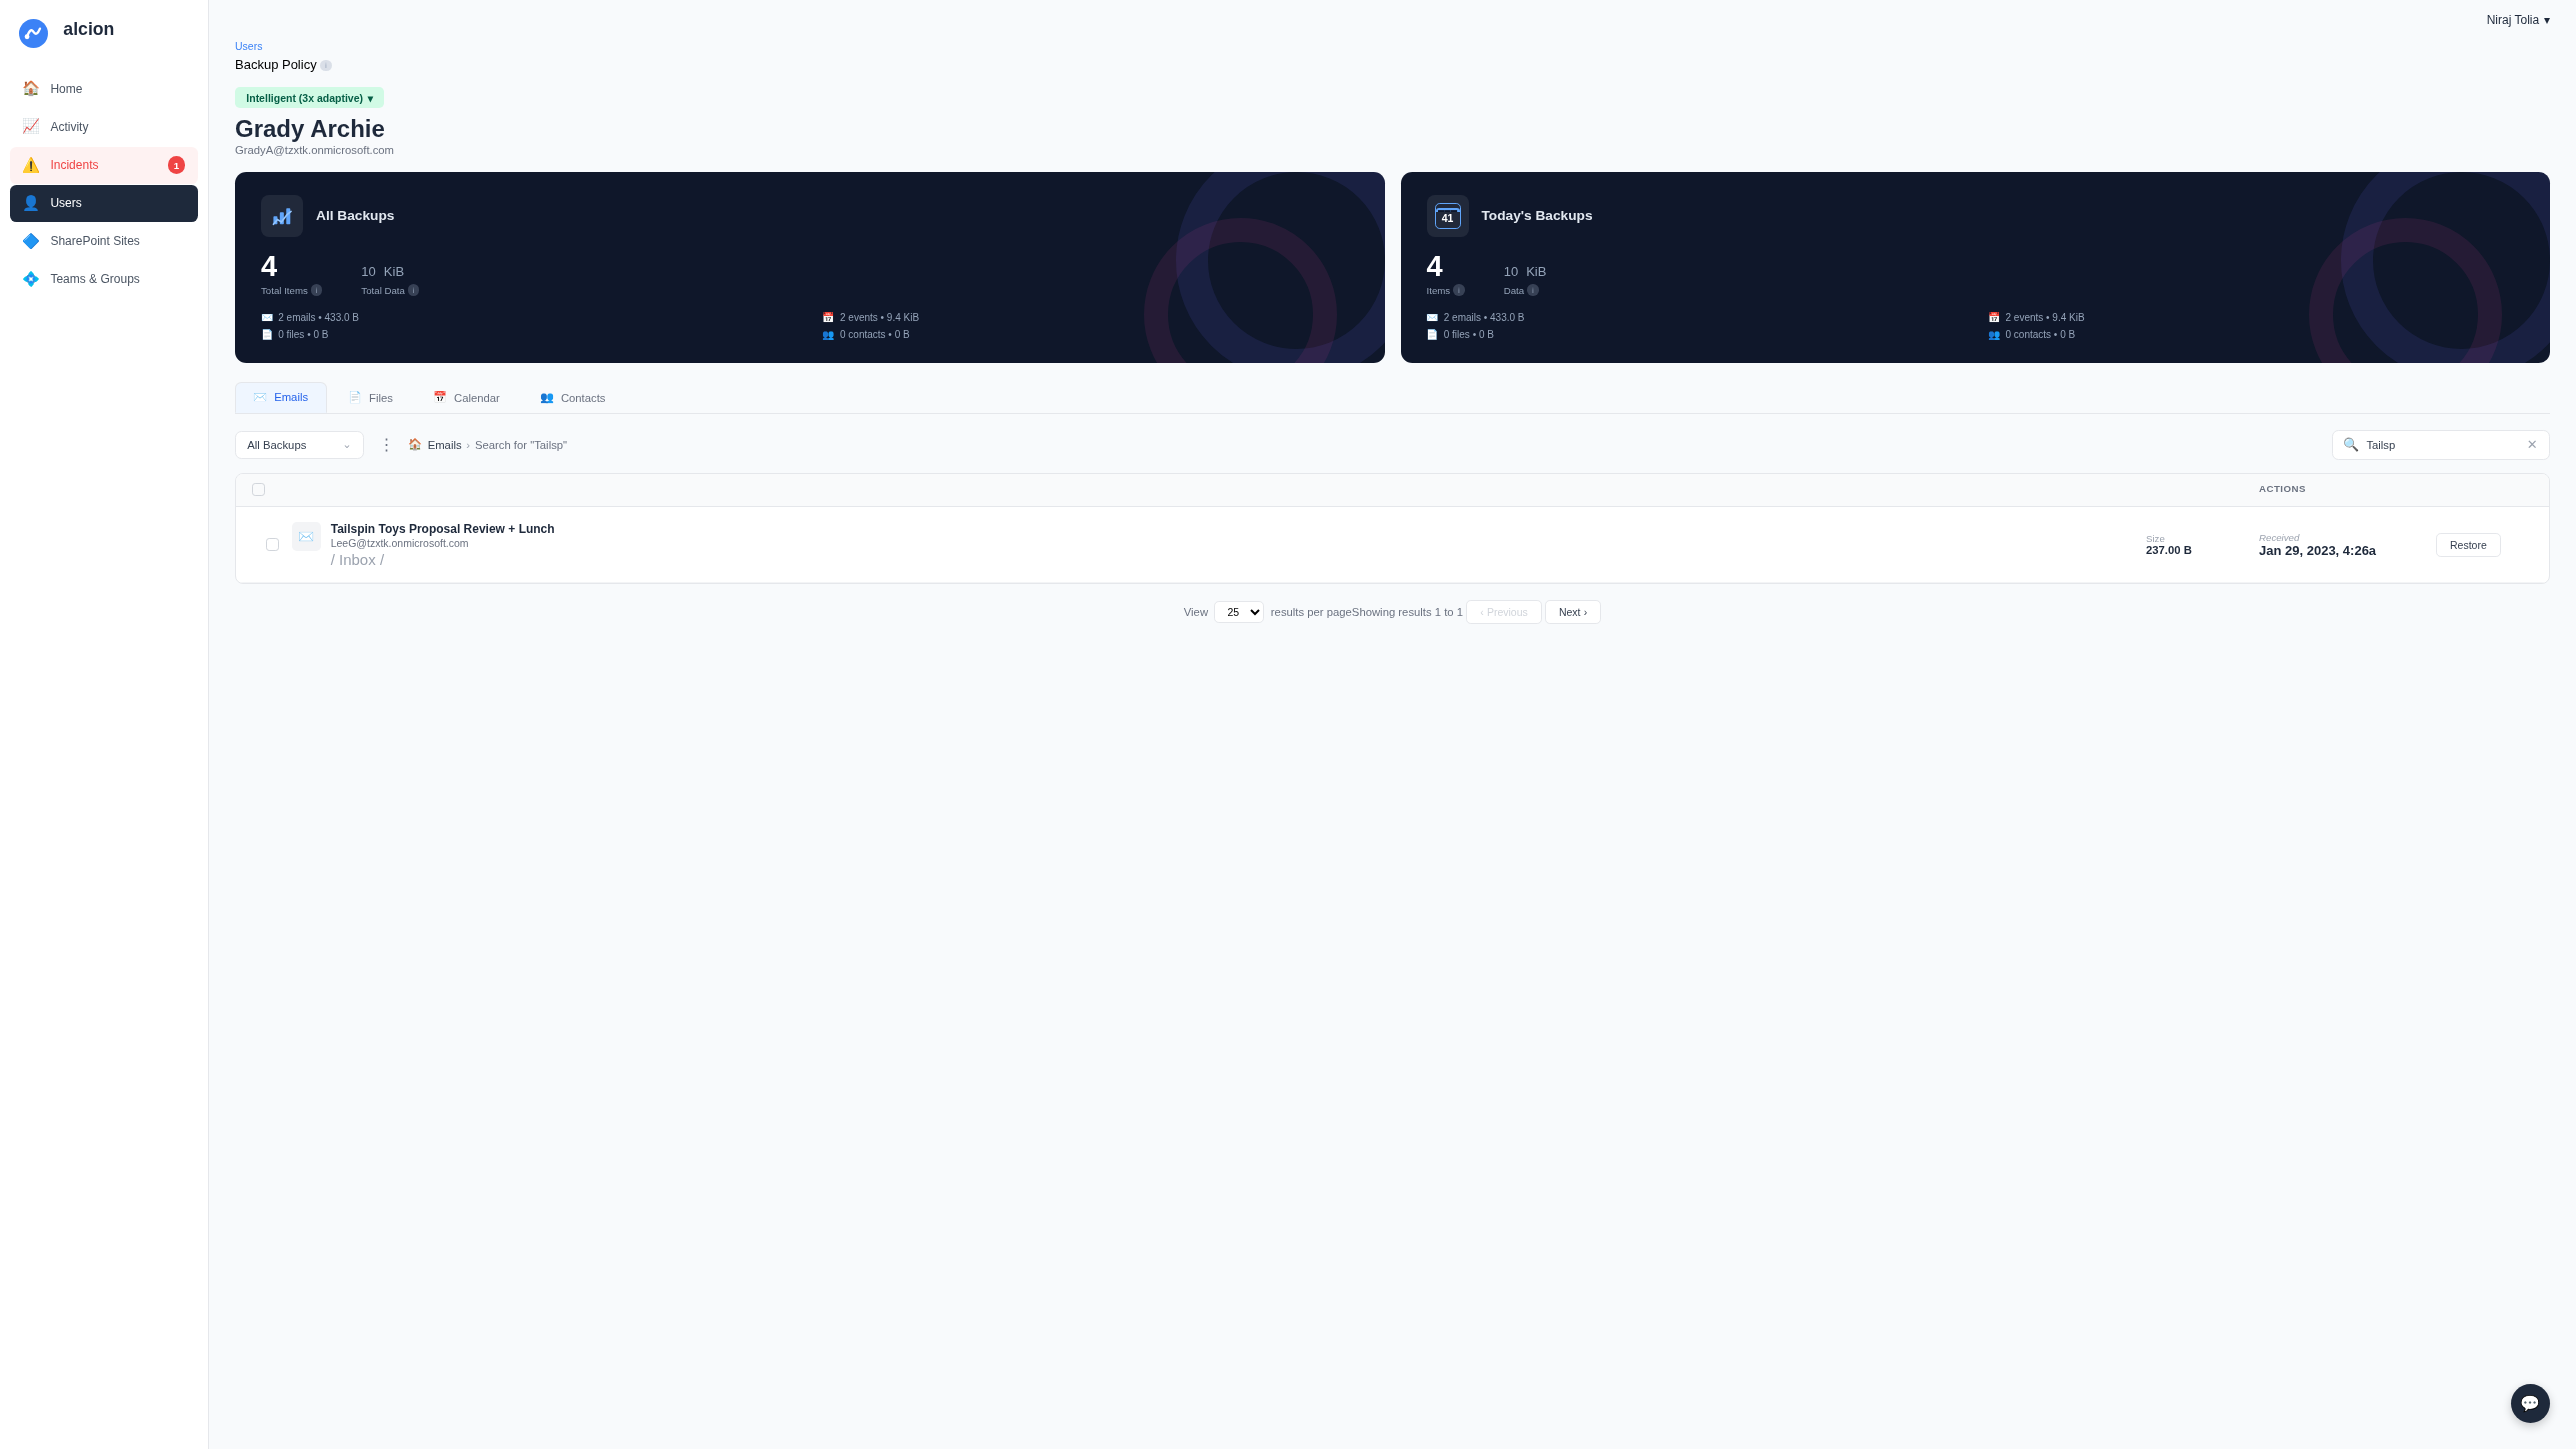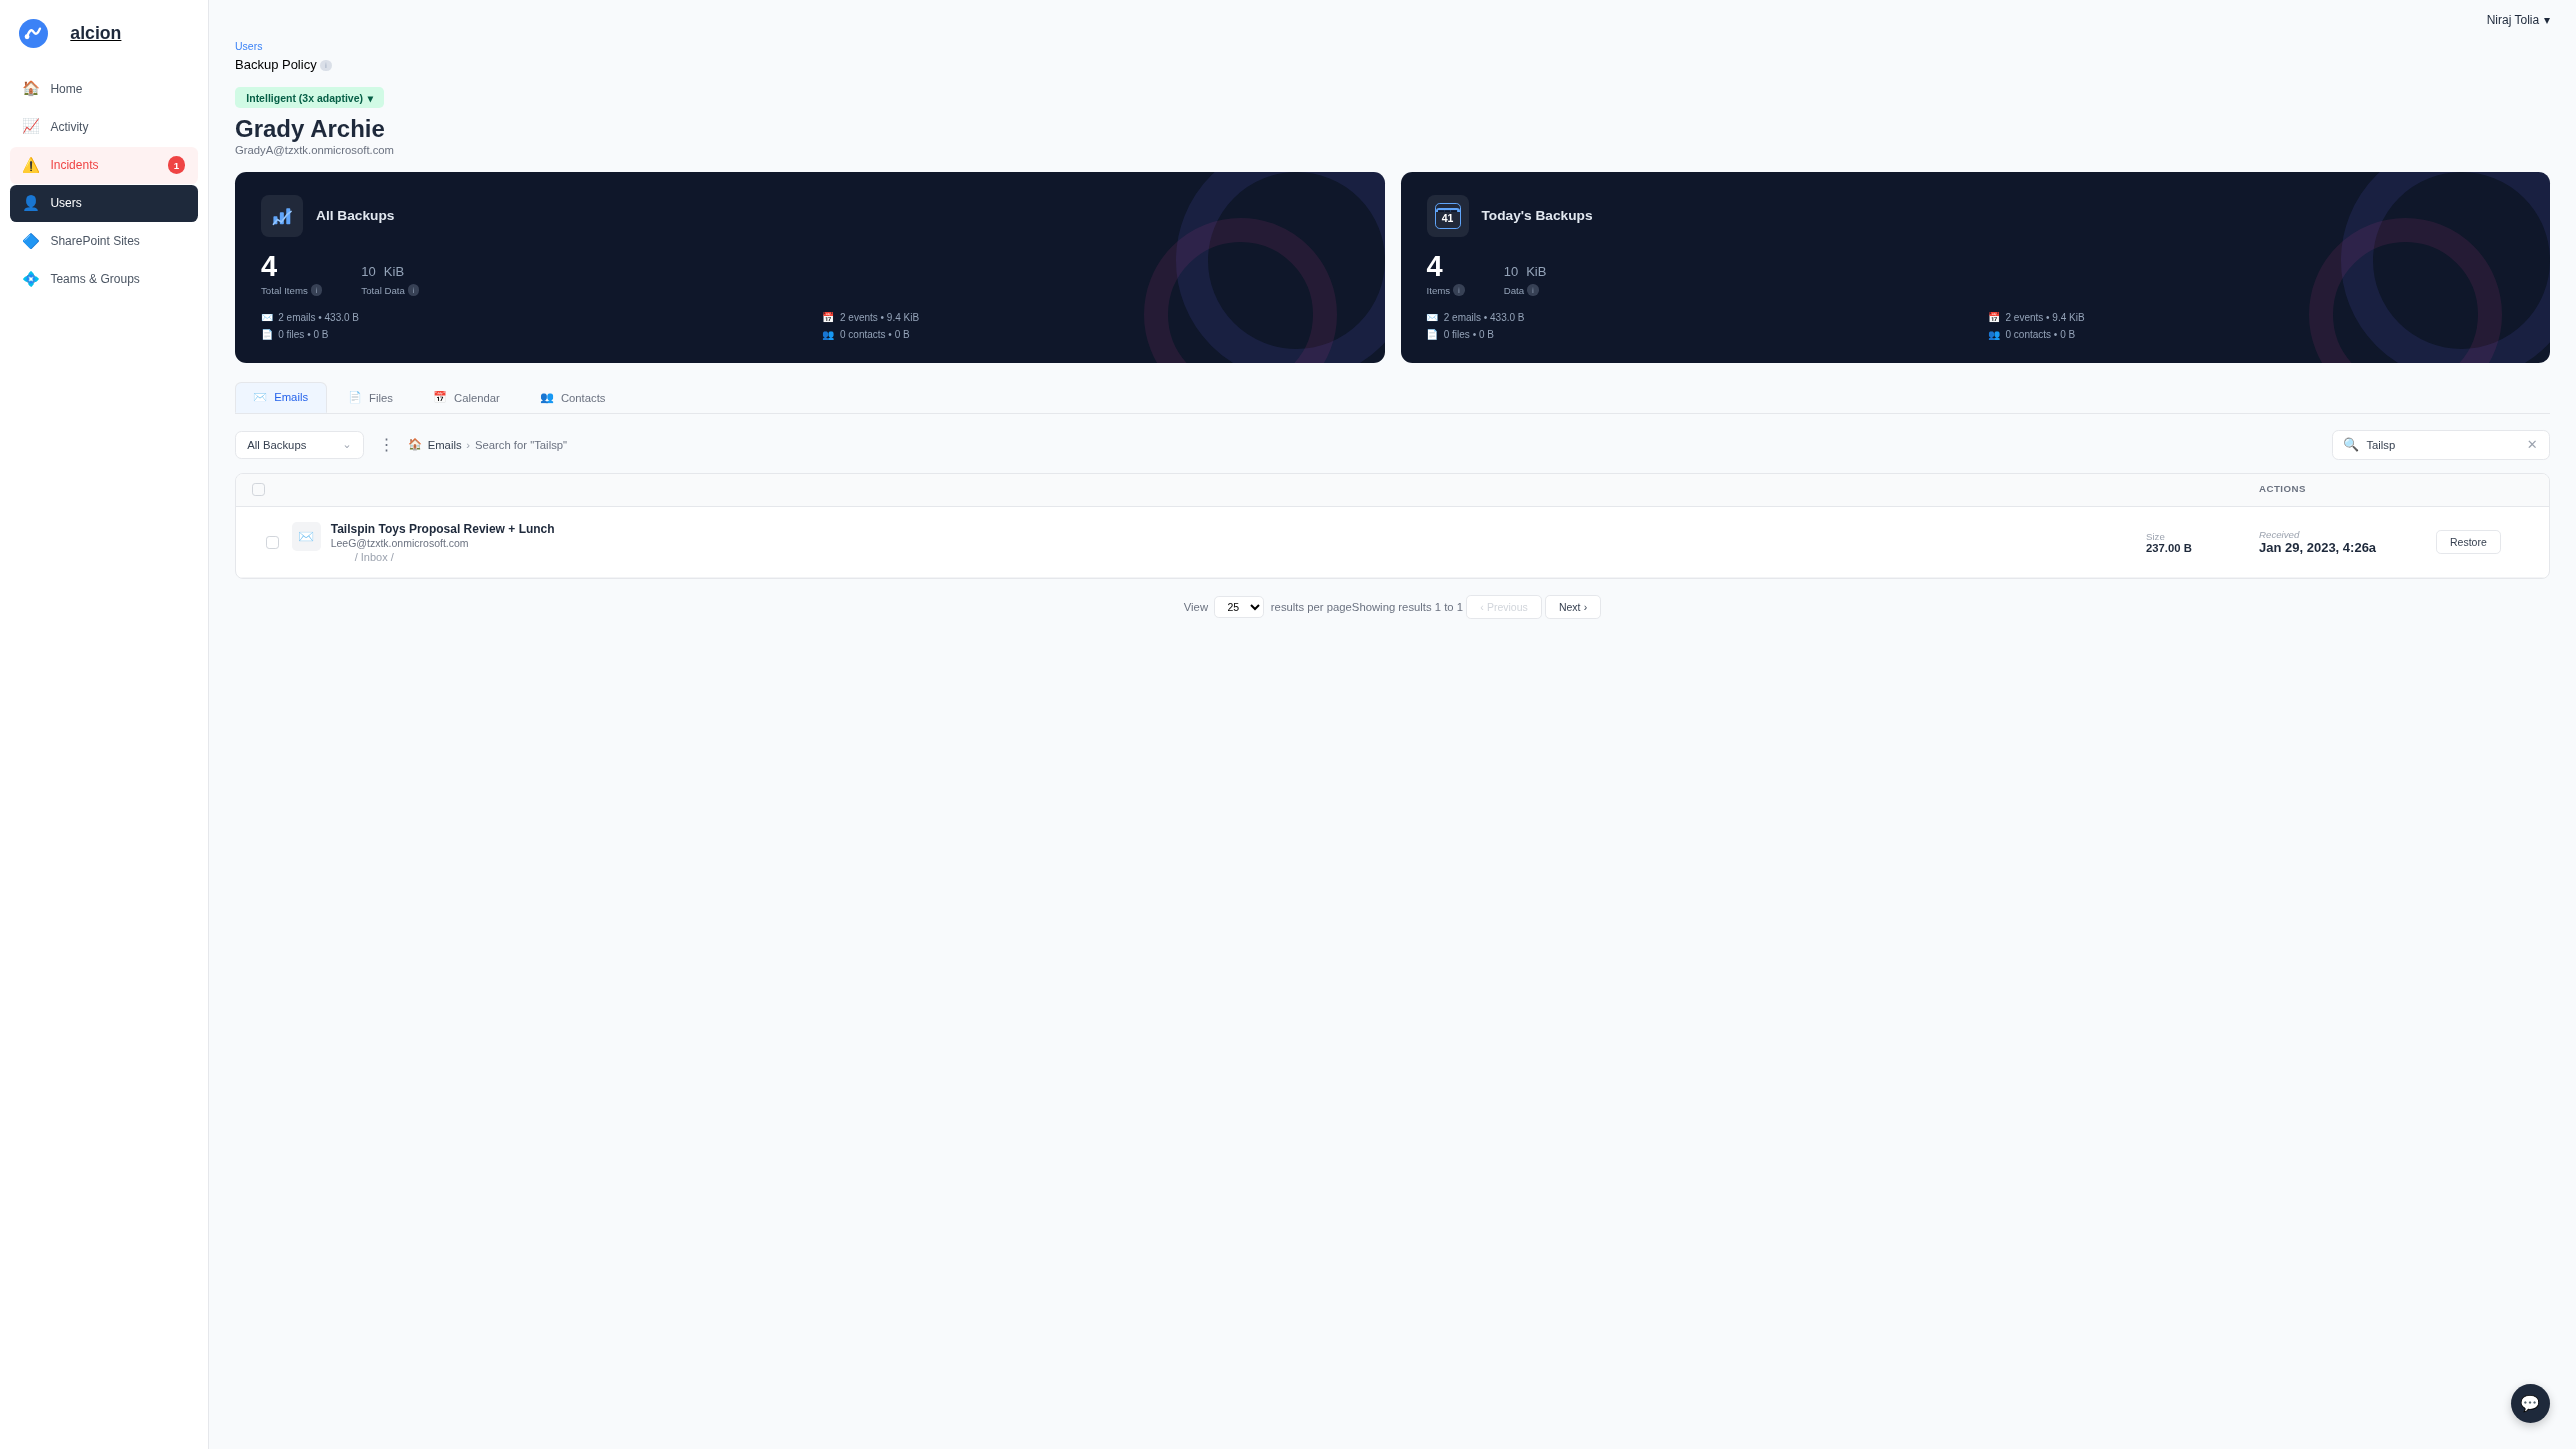--- a/index.html
+++ b/index.html
@@ -11,23 +11,22 @@
       min-width: 209px;
       background: #fff;
       border-right: 0.8px solid #e5e7eb;
       display: flex;
       flex-direction: column;
       padding: 0;
     }
     .sidebar-logo {
       padding: 19.3px 19.3px 16px;
       display: flex;
-      align-items: center;
-      gap: 22px;
-      text-decoration: underline;
+      align-items: flex-start;
+      gap: 15px;
     }
     .logo-icon {
       width: 29px;
       height: 29px;
     }
     .logo-text {
       font-size: 17.7px;
       font-weight: 700;
       color: #1e293b;
     }
@@ -358,21 +357,21 @@
       height: 29px;
       display: flex;
       align-items: center;
       justify-content: center;
       font-size: 13px;
       color: #6b7280;
       flex-shrink: 0;
     }
     .email-subject { font-size: 12px; font-weight: 600; color: #1e293b; margin-bottom: 1.6px; }
     .email-from { font-size: 10.5px; color: #6b7280; }
-    .email-folder { font-size: 11px; color: #9ca3af; margin-top: 1.6px; margin-left: 24px; }
+    .email-folder { font-size: 15px; color: #9ca3af; margin-top: 1.6px; }
     .size-col { }
     .size-label { font-size: 9.7px; color: #9ca3af; }
     .size-val { font-size: 11.3px; font-weight: 600; color: #1e293b; }
     .received-label { font-size: 9.7px; color: #9ca3af; font-style: italic; }
     .received-val { font-size: 13px; font-weight: 600; color: #1e293b; }
     .restore-btn {
       border: 0.8px solid #e5e7eb;
       background: #fff;
       border-radius: 4.8px;
       padding: 4.8px 13px;

